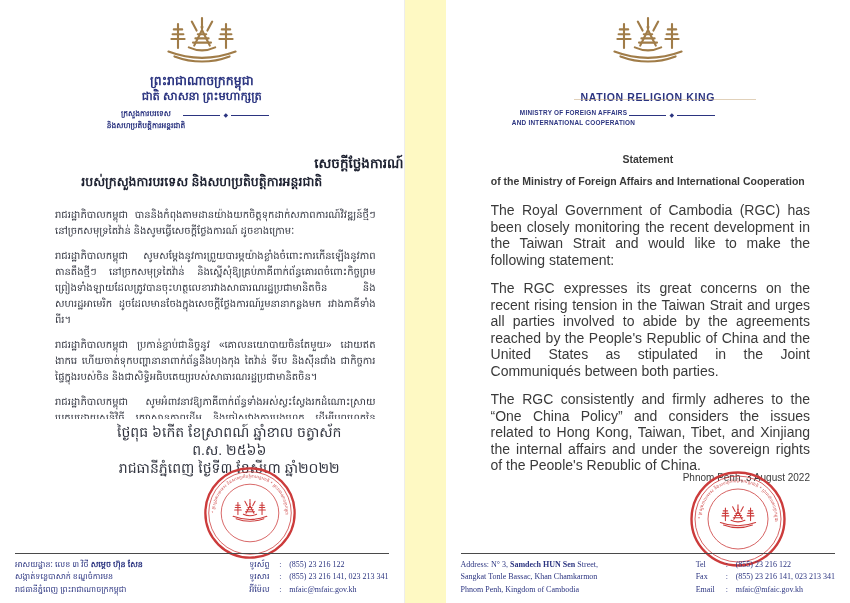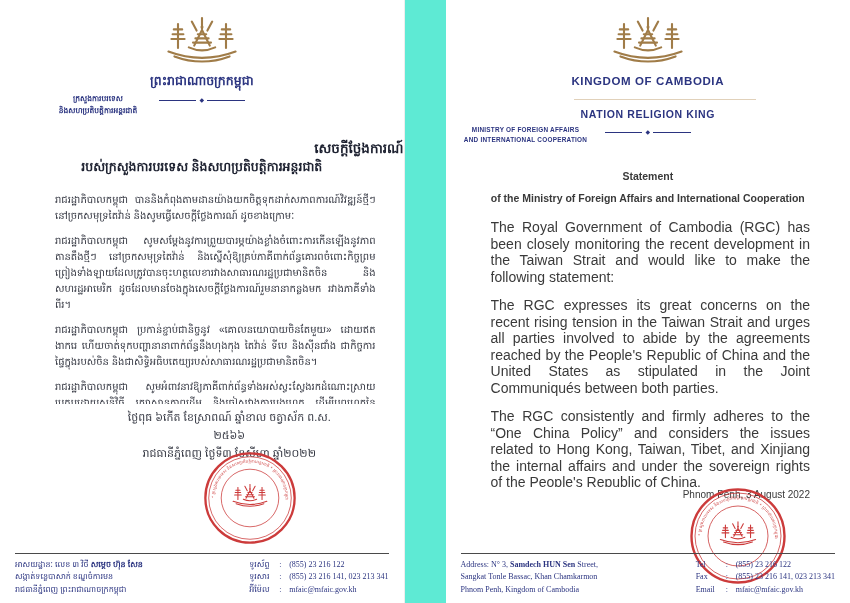--- a/index.html
+++ b/index.html
@@ -1,34 +1,34 @@
 <!DOCTYPE html>
 <html><head>
 <meta charset="utf-8">
 <style>
   * { margin:0; padding:0; box-sizing:border-box; }
   html,body { background:#ffffff; }
   .stage {
-    width:850px; height:603px; background:#5eead4; display:flex;
+    width:850px; height:603px; background:#fef9c3; display:flex;
     font-family:"Liberation Sans", sans-serif; overflow:hidden;
     position:relative; margin:0 auto;gap:41px;
   }
   .page { width:425px; height:603px; position:relative; overflow:hidden; background:#fff; }
   .page.left { border-right:1px solid #ededed; }
 
   
   .arms { display:block; margin:13px auto 3px auto; }
   .arms.gold { color:#a07c48; }
   .kingdom { text-align:center; color:#2b3480; font-weight:bold; }
   .km .kingdom-l1 { font-size:12.5px; line-height:15px; }
   .km .kingdom-l2 { font-size:11.5px; line-height:15px; }
   .en .kingdom-l1 { font-size:11.5px; letter-spacing:.6px; line-height:14px; }
   .en .kingdom-l2 { font-size:10.5px; letter-spacing:.6px; line-height:14px; margin-top:19px; }
   .goldline { position:absolute; top:99px; left:128px; width:182px; height:1px; background:#c8ac82; opacity:.55; }
-  .divider-row { position:relative; height:16px; margin-top:8px; }
+  .divider-row { position:relative; height:16px; margin-top:8px;margin-left:48px; }
   .ministry {
     position:absolute; top:-4px; text-align:center; color:#2b3480;
     font-weight:bold; line-height:1.55;
   }
   .km .ministry { left:18px; width:160px; font-size:7.5px; }
   .en .ministry { left:10px; width:140px; font-size:6.4px; letter-spacing:.25px; }
   .ornament { width:86px; margin:3px auto 0 auto; display:flex; align-items:center; gap:3px; color:#2b3480; }
   .ornament .bar { flex:1; height:1px; background:#2b3480; }
   .ornament .dia { font-size:6px; line-height:6px; }
 
@@ -46,21 +46,21 @@
     font-size:10px; line-height:16px; color:#30333e; text-align:justify;
   }
   .body-km p { margin-bottom:9px; }
   .body-en {
     margin:13px 40px 0 45px; height:268px; overflow:hidden;
     font-size:14px; line-height:16.5px; color:#3a3a3a; text-align:justify;
   }
   .body-en p { margin-bottom:12px; }
 
   
-  .date-km { margin:4px 60px 0 115px; text-align:center; font-size:11px; line-height:18px; color:#30333e; }
+  .date-km { margin:4px 60px 0 115px; text-align:center; font-size:14px; line-height:18px; color:#30333e; }
   .date-en { margin:2px 40px 0 0; text-align:right; font-size:10px; color:#3a3a3a; }
   .seal { display:block; }
   .seal-km { width:96px; height:96px; margin:-12px 0 0 202px; }
   .seal-en { width:100px; height:100px; margin:-14px 0 0 242px; }
 
   
   .footer {
     position:absolute; left:15px; right:15px; bottom:7px;
     border-top:1px solid #4a4a4a; padding-top:5px;
     display:flex; justify-content:space-between;
@@ -99,20 +99,21 @@
   </defs>
 </svg>
 
 <div class="stage">
 
   <div class="page left km">
     <svg class="arms gold" viewBox="0 0 140 92" width="84" height="58">
         <use href="#armsSym"></use>
       </svg>
     <div class="kingdom kingdom-l1">ព្រះរាជាណាចក្រកម្ពុជា</div>
+    <div class="kingdom kingdom-l2">ជាតិ សាសនា ព្រះមហាក្សត្រ</div>
     <div class="divider-row">
       <div class="ministry">
         <div>ក្រសួងការបរទេស</div>
         <div>និងសហប្រតិបត្តិការអន្តរជាតិ</div>
       </div>
       <div class="ornament">
         <span class="bar"></span>
         <span class="dia">◆</span>
         <span class="bar"></span>
       </div>
@@ -170,21 +171,20 @@
             <span>mfaic@mfaic.gov.kh</span>
           </div>
       </div>
     </div>
   </div>
 
   <div class="page en">
     <svg class="arms gold" viewBox="0 0 140 92" width="84" height="58">
         <use href="#armsSym"></use>
       </svg>
-    <div class="kingdom kingdom-l1">KINGDOM OF CAMBODIA</div>
     <div class="kingdom kingdom-l2">NATION RELIGION KING</div>
     <div class="goldline"></div>
     <div class="divider-row">
       <div class="ministry">
         <div>MINISTRY OF FOREIGN AFFAIRS</div>
         <div>AND INTERNATIONAL COOPERATION</div>
       </div>
       <div class="ornament">
         <span class="bar"></span>
         <span class="dia">◆</span>

